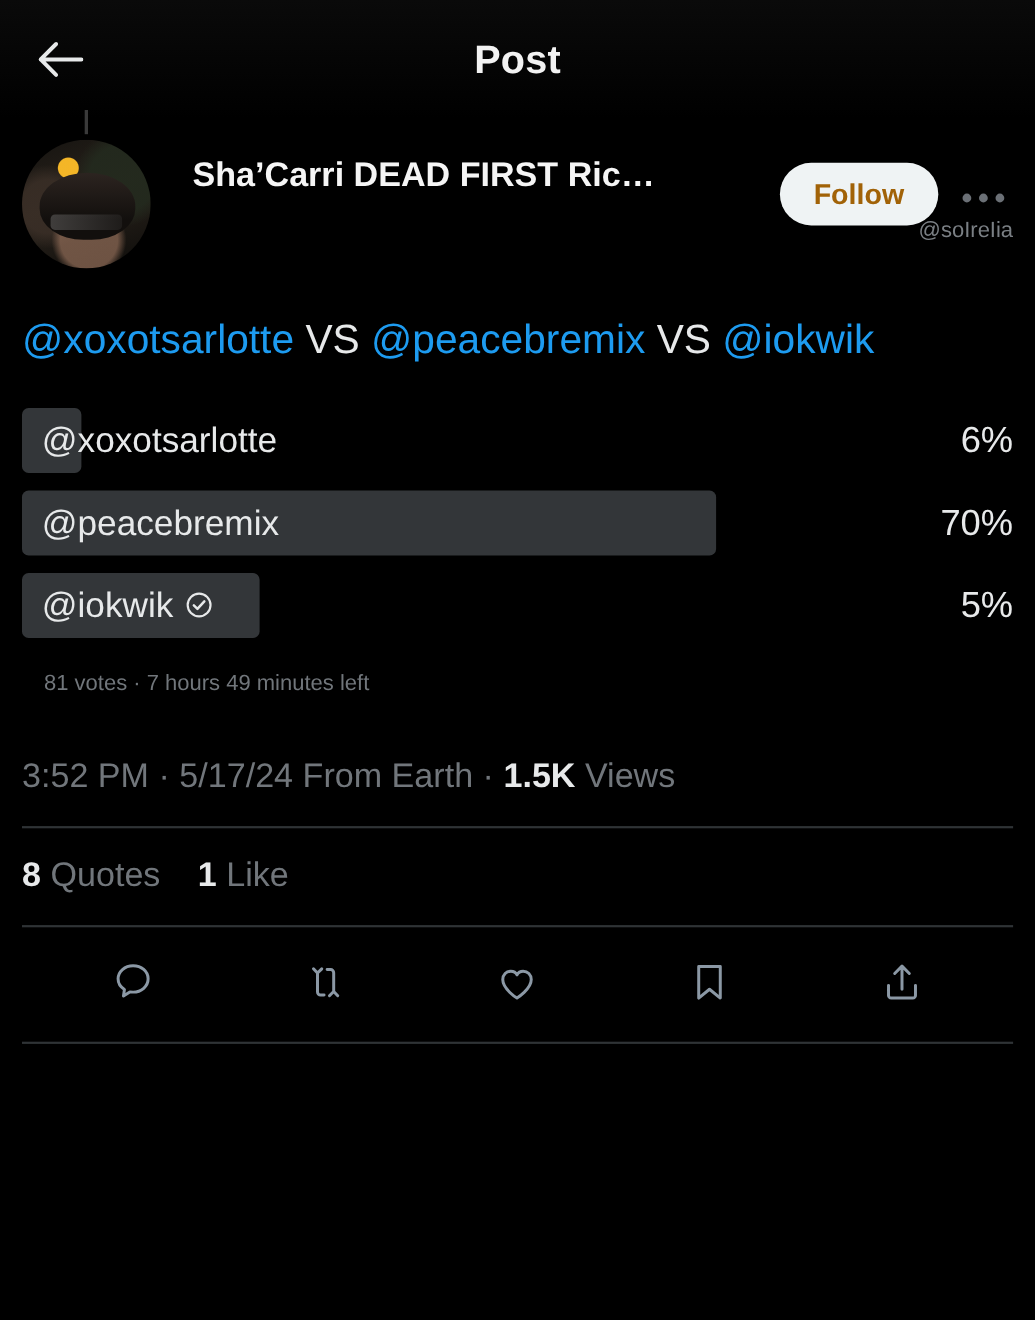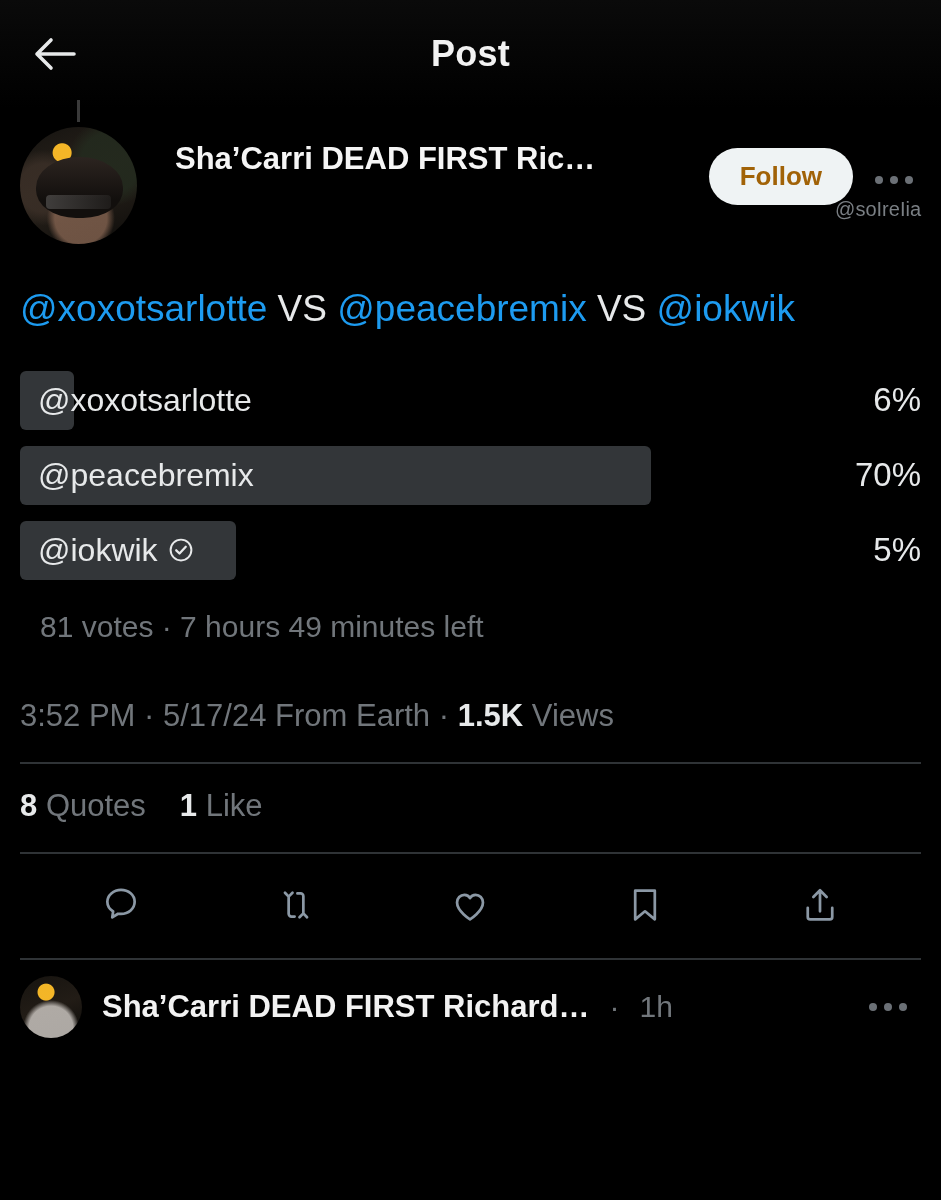--- a/index.html
+++ b/index.html
@@ -105,21 +105,21 @@
     padding-left:18px; display:flex; align-items:center; gap:10px;
     white-space:nowrap;
   }
   .vote-check { display:inline-flex; align-items:center; }
   .poll-pct {
     position:absolute; right:0; top:0; height:59px;
     display:flex; align-items:center; justify-content:flex-end;
     color:#e7e9ea; font-size:33px; z-index:2;
   }
   .poll-meta {
-    color:#71767b; font-size:30px; padding:14px 20px 0 20px;
+    color:#71767b; font-size:20px; padding:14px 20px 0 20px;
   }
 
   
   .timestamp {
     color:#71767b; font-size:31px; padding:54px 36px 0 20px;
   }
   .timestamp b { color:#e7e9ea; font-weight:bold; }
 
   
   .divider {
@@ -296,25 +296,14 @@
       <span>
         <svg width="42" height="42" viewBox="0 0 24 24" fill="none">
           <path d="M12 3.6v12M12 3.6 8.2 7.4M12 3.6l3.8 3.8M5 13.6v5.2a1.4 1.4 0 0 0 1.4 1.4h11.2a1.4 1.4 0 0 0 1.4-1.4v-5.2" stroke="#8b98a5" stroke-width="1.55" stroke-linecap="round" stroke-linejoin="round"></path>
         </svg>
       </span>
     </div>
   </div>
 
   <div class="divider" style="margin-top:0;"></div>
 
-  <div class="reply-row">
-    <div class="reply-avatar"></div>
-    <span class="reply-name">Sha’Carri DEAD FIRST Richard…</span>
-    <span class="reply-dot">·</span>
-    <span class="reply-time">1h</span>
-    <div class="reply-more">
-      <i></i>
-      <i></i>
-      <i></i>
-    </div>
-  </div>
 
 </div>
 
 </body></html>

